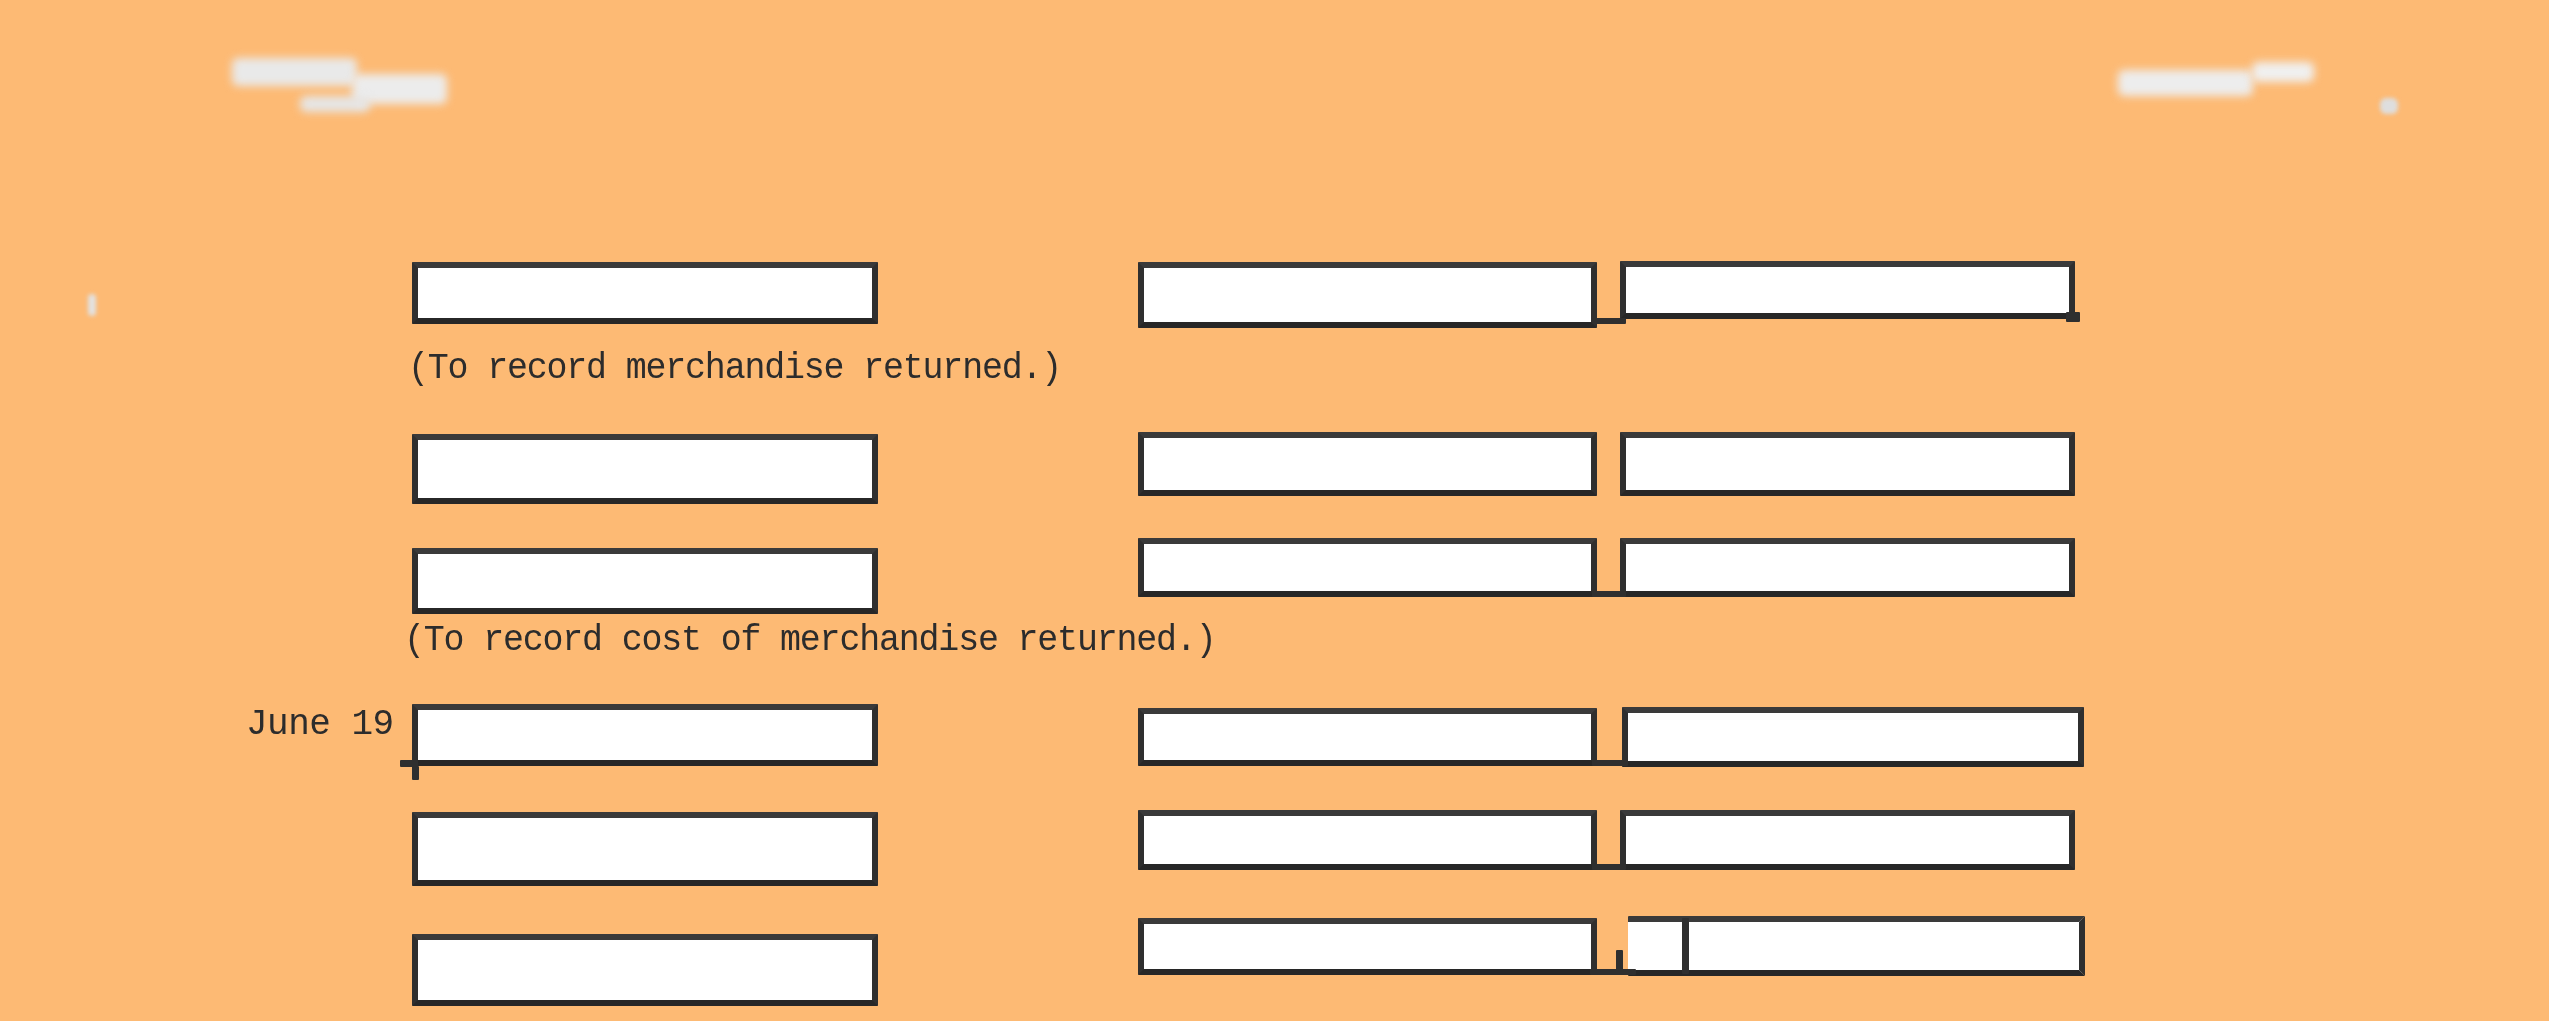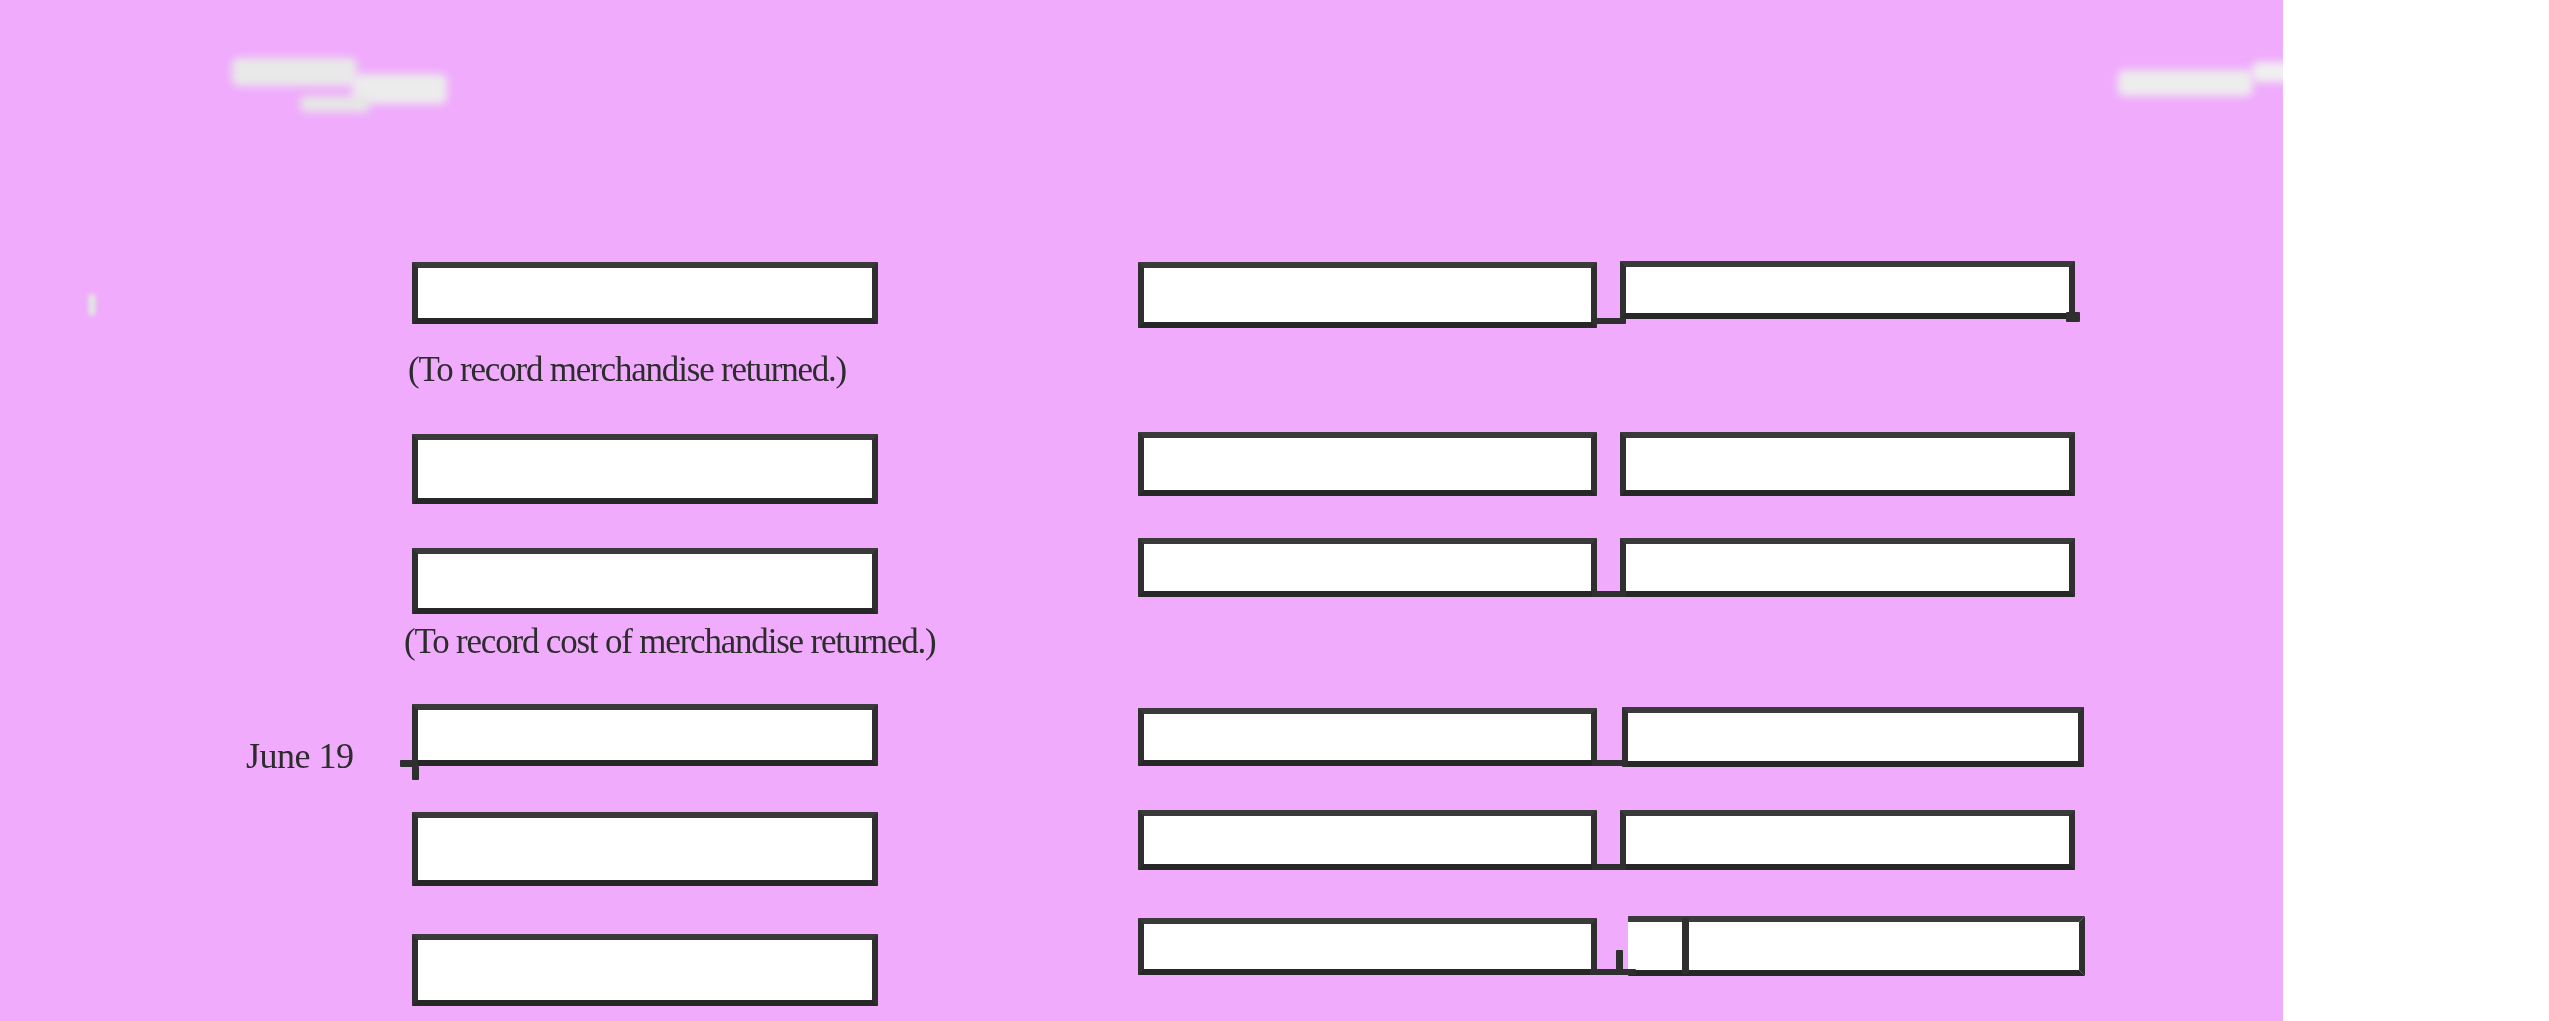--- a/index.html
+++ b/index.html
@@ -1,20 +1,20 @@
 <!DOCTYPE html>
 <html><head>
 <meta charset="utf-8">
 <style>
   html,body{margin:0;padding:0;background:#fff;}
   #canvas{
     position:relative;
-    width:2283px;height:1021px;
-    background:#f0abfc;
-    font-family:Liberation Serif, serif;
+    width:2549px;height:1021px;
+    background:#fdba74;
+    font-family:Liberation Mono, monospace;
     color:#2c2c2c;
     overflow:hidden;
   }
   .box{
     position:absolute;
     box-sizing:border-box;
     background:#ffffff;
     border:6px solid #2f2f2f;
     border-top-color:#3a3a3a;
     border-bottom-color:#272727;
@@ -66,21 +66,21 @@
   <div class="box" style="left:1138px;top:432px;width:459px;height:64px;"></div>
   <div class="box" style="left:1620px;top:432px;width:455px;height:64px;"></div>
 
   <div class="box" style="left:412px;top:548px;width:466px;height:66px;"></div>
   <div class="box" style="left:1138px;top:538px;width:459px;height:59px;"></div>
   <div class="box" style="left:1620px;top:538px;width:455px;height:59px;"></div>
   <div class="artifact line-art" style="left:1592px;top:591px;width:34px;height:6px;"></div>
 
   <div class="caption" style="left:404px;top:620px;">(To record cost of merchandise returned.)</div>
 
-  <div class="datelabel" style="left:246px;top:735px;">June 19</div>
+  <div class="datelabel" style="left:246px;top:704px;">June 19</div>
 
   <div class="box" style="left:412px;top:704px;width:466px;height:62px;"></div>
   <div class="artifact line-art" style="left:400px;top:760px;width:18px;height:7px;"></div>
   <div class="artifact line-art" style="left:412px;top:766px;width:7px;height:14px;"></div>
   <div class="box" style="left:1138px;top:708px;width:459px;height:58px;"></div>
   <div class="box" style="left:1622px;top:707px;width:462px;height:60px;"></div>
   <div class="artifact line-art" style="left:1592px;top:760px;width:36px;height:6px;"></div>
 
   <div class="box" style="left:412px;top:812px;width:466px;height:74px;"></div>
   <div class="box" style="left:1138px;top:810px;width:459px;height:60px;"></div>

